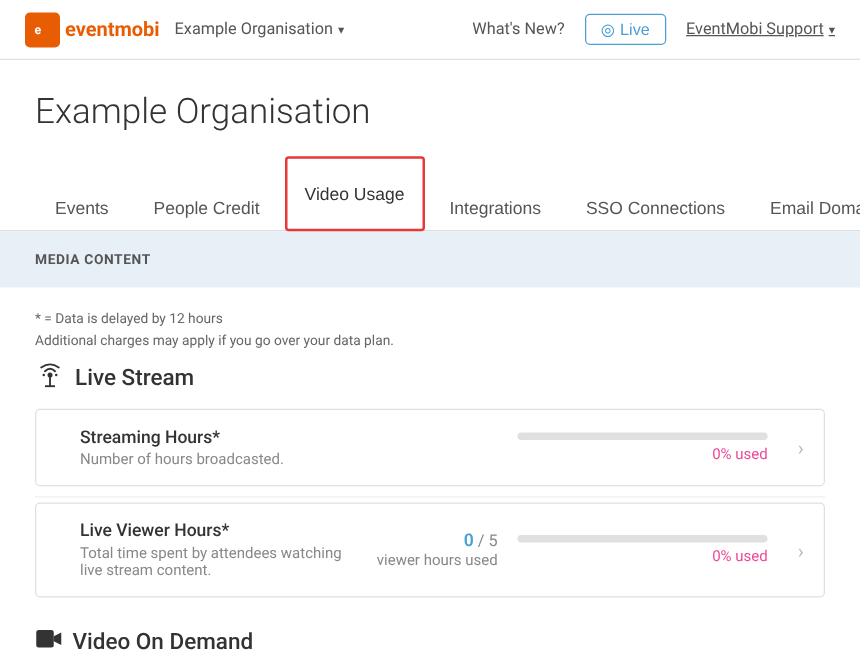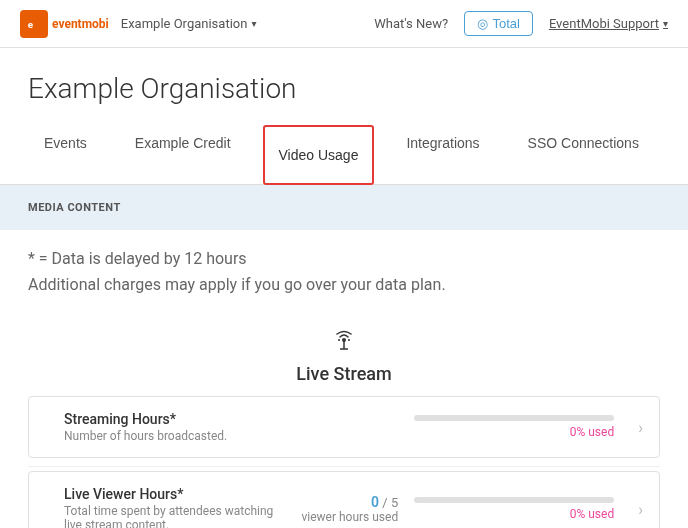--- a/index.html
+++ b/index.html
@@ -22,21 +22,21 @@
       border-radius: 4px; font-size: 13px; cursor: pointer; background: #fff;
       display: flex; align-items: center; gap: 4px;
     }
     .support-btn { color: #555; font-size: 13px; cursor: pointer; display: flex; align-items: center; gap: 4px; text-decoration: underline; }
 
     
     .page-header { padding: 24px 28px 0 28px; }
     .page-title { font-size: 28px; font-weight: 300; color: #333; margin-bottom: 20px; }
 
     
-    .tabs { display: flex; align-items: flex-start; gap: 16px; border-bottom: 1px solid #ddd; padding: 0 28px; }
+    .tabs { display: flex; align-items: flex-end; gap: 4px; border-bottom: 1px solid #ddd; padding: 0 28px; }
     .tab {
       padding: 10px 16px; font-size: 14px; color: #555; cursor: pointer;
       border: none; background: none; text-decoration: none;
       white-space: nowrap;
     }
     .tab.active {
       color: #333; font-weight: 500;
       border: 2px solid #e53935; border-radius: 3px;
       padding: 20px 14px;
       margin-bottom: -1px;
@@ -45,25 +45,25 @@
     
     .section-header {
       background: #e8f0f7; padding: 16px 28px;
       font-size: 11px; font-weight: 700; color: #555;
       letter-spacing: 0.5px; text-transform: uppercase;
       margin-top: 0;
     }
 
     
     .content { padding: 16px 28px; }
-    .data-note { font-size: 16px; color: #666; line-height: 1.6; margin-bottom: 33px; }
+    .data-note { font-size: 11px; color: #666; line-height: 1.6; margin-bottom: 9px; }
 
     
     .stream-section { margin-bottom: 24px; }
-    .stream-title { font-size: 18px; font-weight: 500; color: #333; margin-bottom: 12px; display: flex; align-items: center; gap: 8px; flex-direction: column; }
+    .stream-title { font-size: 18px; font-weight: 500; color: #333; margin-bottom: 12px; display: flex; align-items: center; gap: 8px; }
 
     
     .usage-card {
       border: 1px solid #e0e0e0; border-radius: 4px; padding: 14px 16px;
       margin-bottom: 8px; display: flex; align-items: center;
       background: #fff;
     }
     .usage-info { flex: 1; margin-left: 19px; }
     .usage-title { font-size: 14px; color: #333; font-weight: 500; margin-bottom: 2px; }
     .usage-desc { font-size: 12px; color: #888; }
@@ -83,47 +83,47 @@
 
 <nav class="top-nav">
   <div class="top-nav-left">
     <div class="logo">
       <div class="logo-icon">
         <svg width="18" height="18" viewBox="0 0 20 20" fill="none" xmlns="http://www.w3.org/2000/svg">
           <rect width="20" height="20" rx="3" fill="#e85d04"></rect>
           <text x="3" y="14" font-size="11" fill="white" font-weight="bold">e</text>
         </svg>
       </div>
-      <span style="font-size:12px;color:#e85d04;font-weight:700;">eventmobi</span>
+      <span style="font-size:16px;color:#e85d04;font-weight:700;">eventmobi</span>
     </div>
     <span class="org-name">
       <span>Example Organisation</span>
       <span style="font-size:10px;">▾</span>
     </span>
   </div>
   <div class="top-nav-right">
     <span class="whats-new">What's New?</span>
     <button class="help-btn">
       <span style="color:#4a9fd5;">◎</span>
-      <span>Total</span>
+      <span>Live</span>
     </button>
     <span class="support-btn">
       <span>EventMobi Support</span>
       <span style="font-size:10px;">▾</span>
     </span>
   </div>
 </nav>
 
 <div class="page-header">
   <h1 class="page-title">Example Organisation</h1>
 </div>
 
 <div class="tabs" id="tab-bar">
     <button class="tab">Events</button>
-    <button class="tab">Example Credit</button>
+    <button class="tab">People Credit</button>
     <button class="tab active">Video Usage</button>
     <button class="tab">Integrations</button>
     <button class="tab">SSO Connections</button>
     <button class="tab">Email Domains</button>
   </div>
 
 <div class="section-header">
   <span>MEDIA CONTENT</span>
 </div>
 

